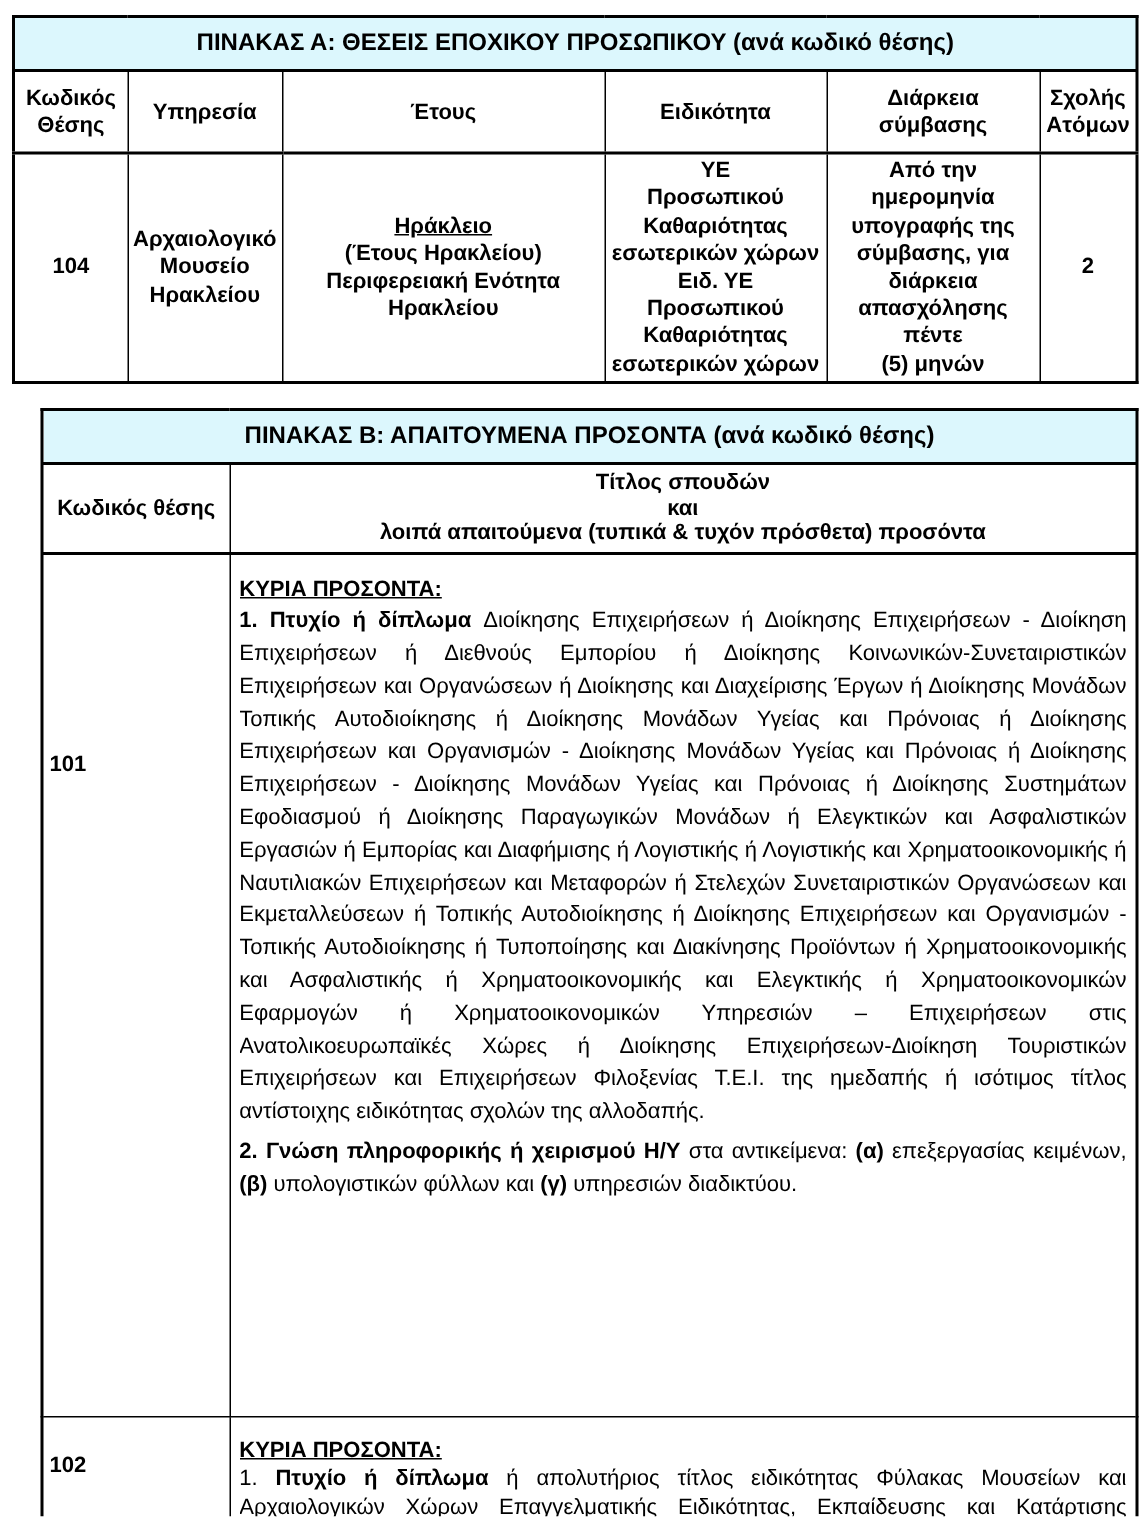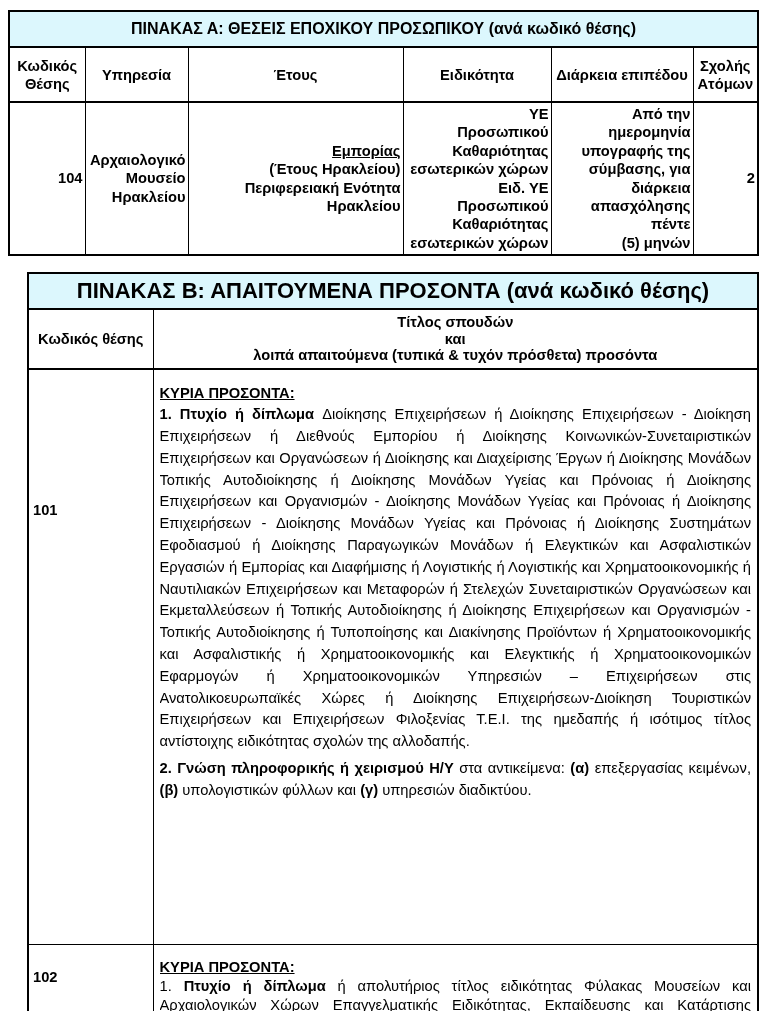--- a/index.html
+++ b/index.html
@@ -16,31 +16,31 @@
   #table-a { left:8px; top:10px; width:749px; }
   #table-a .title-cell {
     height:26px; text-align:center; vertical-align:middle;
     font-weight:bold; font-size:16px; border-bottom-width:2px;
   }
   #table-a .head-cell {
     height:45px; text-align:center; vertical-align:middle;
     font-weight:bold; font-size:14.7px; line-height:18px; border-bottom-width:2px;
   }
   #table-a .data-cell {
-    height:145px; text-align:right; vertical-align:middle;
+    height:145px; text-align:center; vertical-align:middle;
     font-weight:bold; font-size:14.7px; line-height:18.4px; padding:2px;
   }
   .ru { text-decoration:underline; }
   .rb { font-weight:bold; }
 
   
   #table-b { left:27px; top:272px; width:730px; }
   #table-b .title-cell {
     height:26px; text-align:center; vertical-align:middle;
-    font-weight:bold; font-size:22px; border-bottom-width:2px;
+    font-weight:bold; font-size:16px; border-bottom-width:2px;
   }
   #table-b .head-cell {
     height:48px; text-align:center; vertical-align:middle;
     font-weight:bold; font-size:14.7px; line-height:16.5px; border-bottom-width:2px;border-radius:15px;
   }
   #table-b .code-cell {
     text-align:left; vertical-align:top; font-weight:bold; font-size:14.7px;
   }
   #table-b .code-101 { height:438px; padding-top:132px; }
   #table-b .code-102 { height:201px; padding-top:24px; }
@@ -68,27 +68,27 @@
     </colgroup>
     <tbody>
         <tr>
       <td class="title-cell" colspan="6" style="background-color: rgb(220, 247, 253);">ΠΙΝΑΚΑΣ Α: ΘΕΣΕΙΣ ΕΠΟΧΙΚΟΥ ΠΡΟΣΩΠΙΚΟΥ (ανά κωδικό θέσης)</td>
     </tr>
     <tr>
       <td class="head-cell">Κωδικός Θέσης</td>
       <td class="head-cell">Υπηρεσία</td>
       <td class="head-cell">Έτους</td>
       <td class="head-cell">Ειδικότητα</td>
-      <td class="head-cell">Διάρκεια επιπέδου</td>
+      <td class="head-cell">Διάρκεια σύμβασης</td>
       <td class="head-cell">Σχολής Ατόμων</td>
     </tr>
     <tr>
       <td class="data-cell">104</td>
       <td class="data-cell">Αρχαιολογικό<br>Μουσείο<br>Ηρακλείου</td>
-      <td class="data-cell"><span class="ru">Εμπορίας</span><br><span>(Έτους Ηρακλείου)</span><br><span>Περιφερειακή Ενότητα</span><br><span>Ηρακλείου</span></td>
+      <td class="data-cell"><span class="ru">Ηράκλειο</span><br><span>(Έτους Ηρακλείου)</span><br><span>Περιφερειακή Ενότητα</span><br><span>Ηρακλείου</span></td>
       <td class="data-cell">ΥΕ<br>Προσωπικού<br>Καθαριότητας<br>εσωτερικών χώρων<br>Ειδ. ΥΕ<br>Προσωπικού<br>Καθαριότητας<br>εσωτερικών χώρων</td>
       <td class="data-cell">Από την ημερομηνία<br>υπογραφής της<br>σύμβασης, για<br>διάρκεια<br>απασχόλησης πέντε<br>(5) μηνών</td>
       <td class="data-cell">2</td>
     </tr>
   </tbody>
     </table>
 
   <table id="table-b">
     <colgroup>
       <col style="width:125px">

